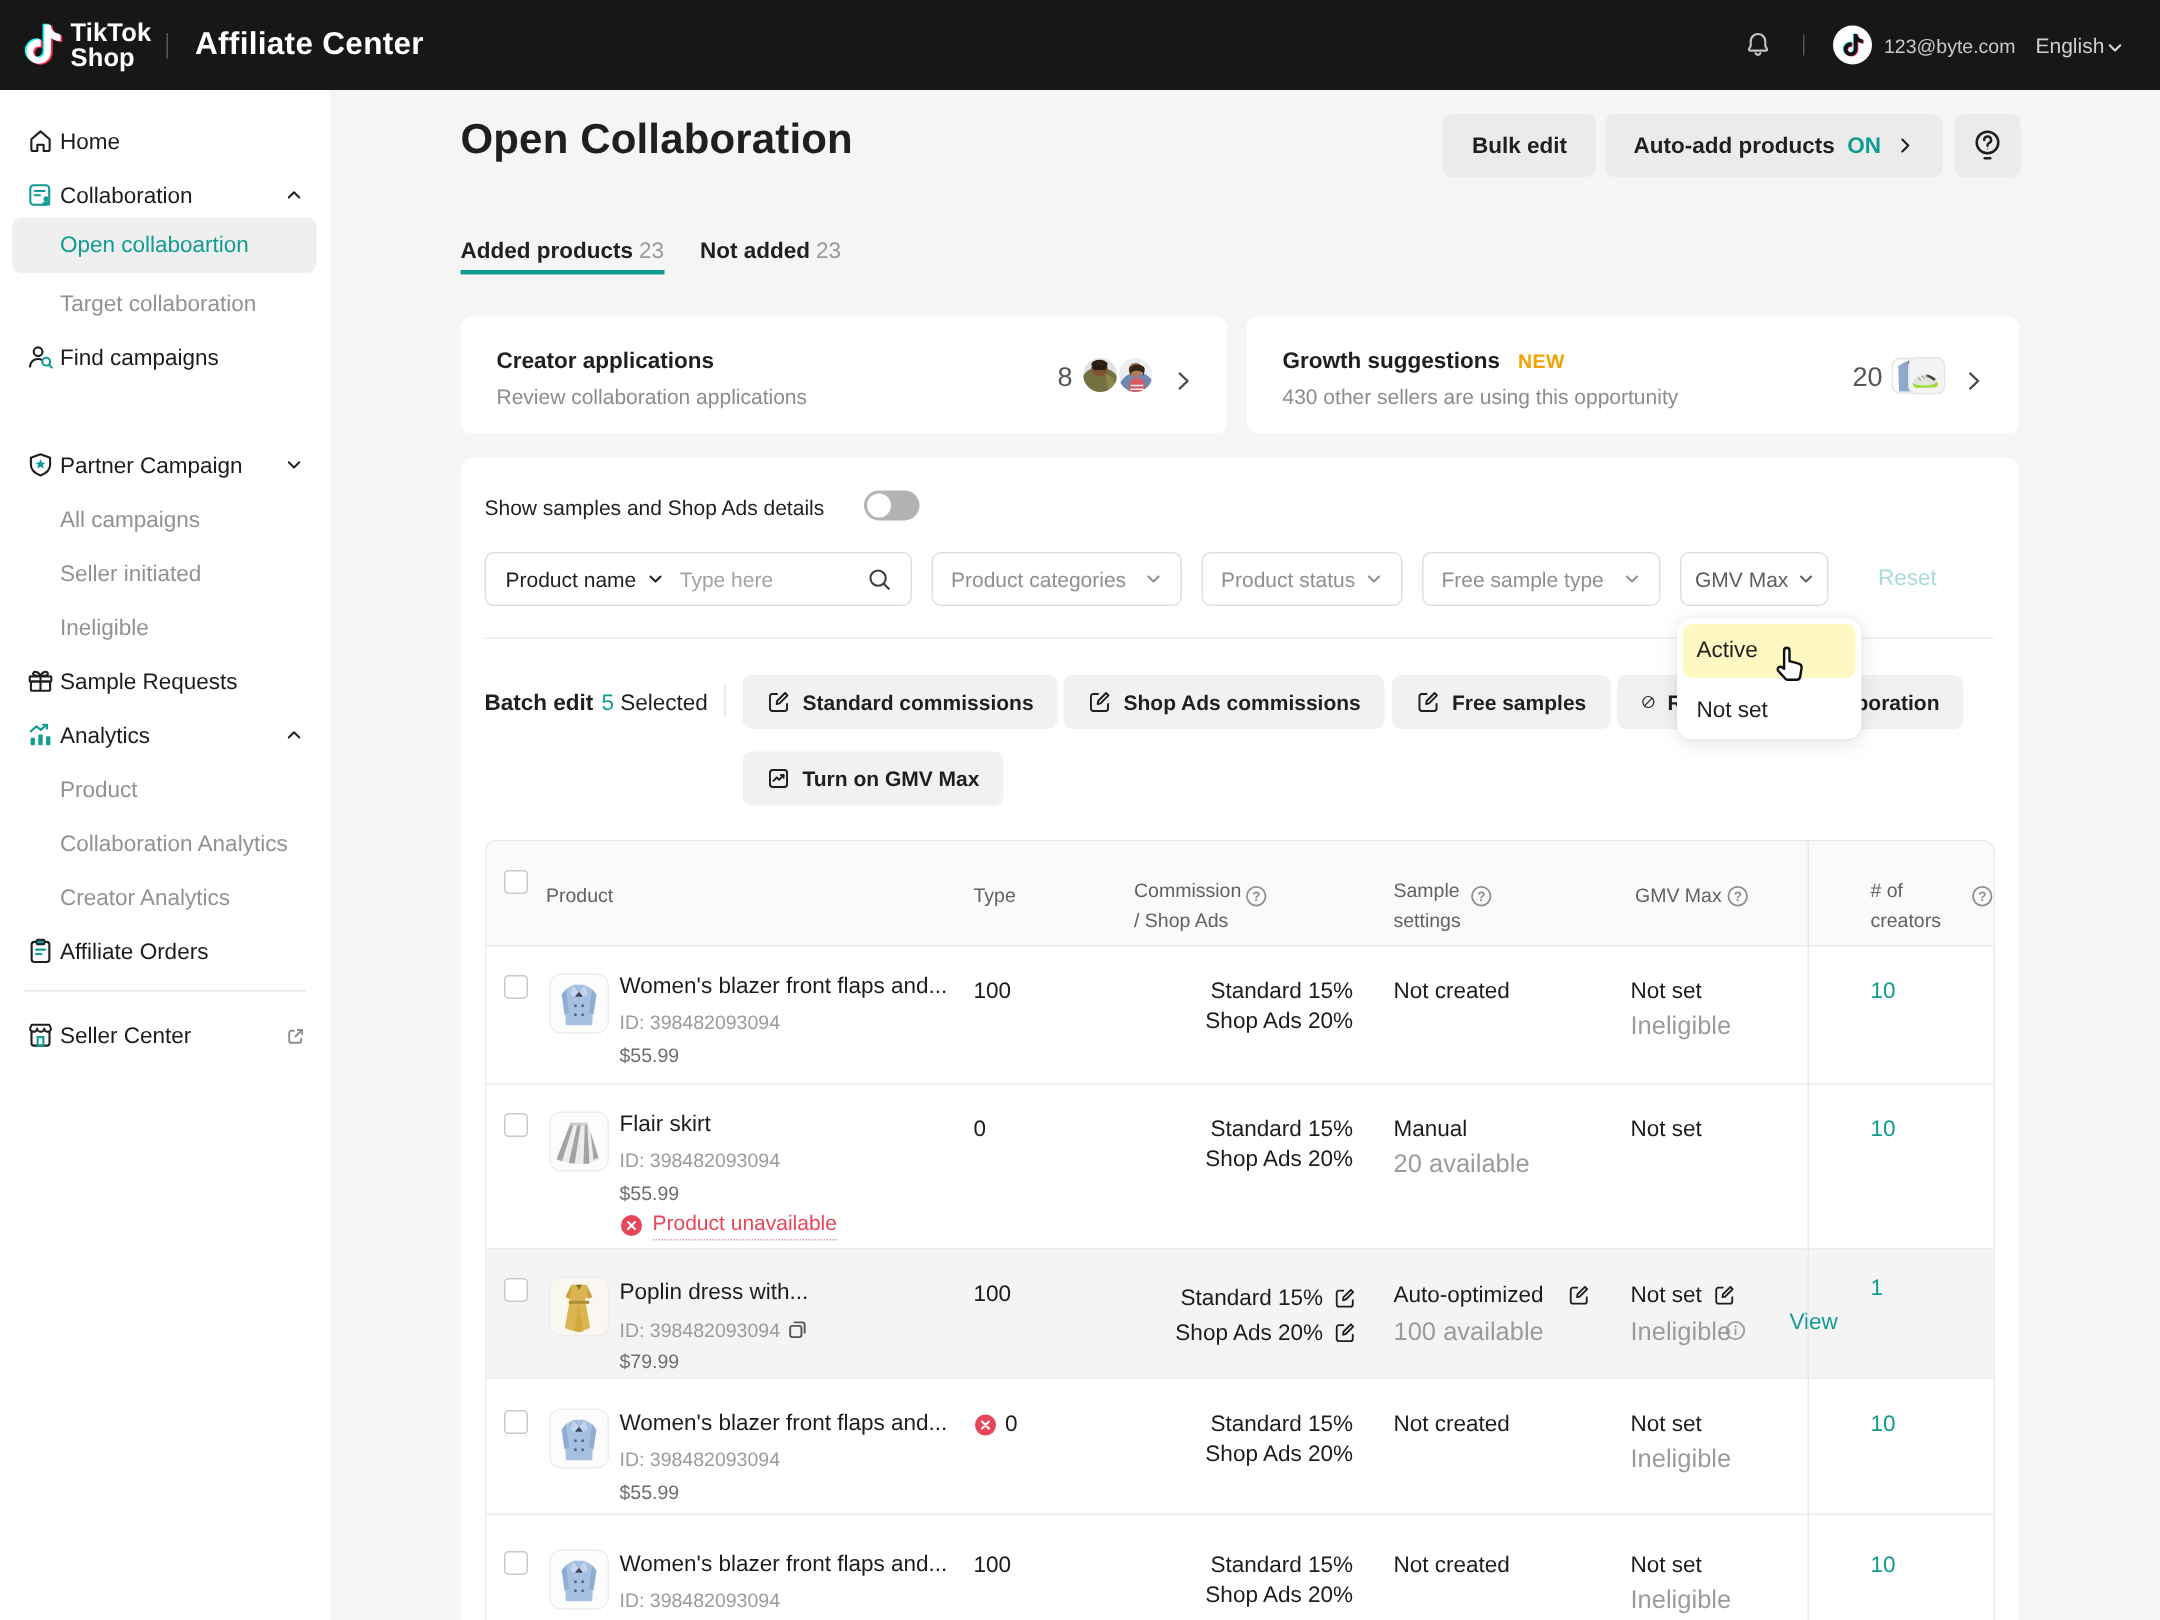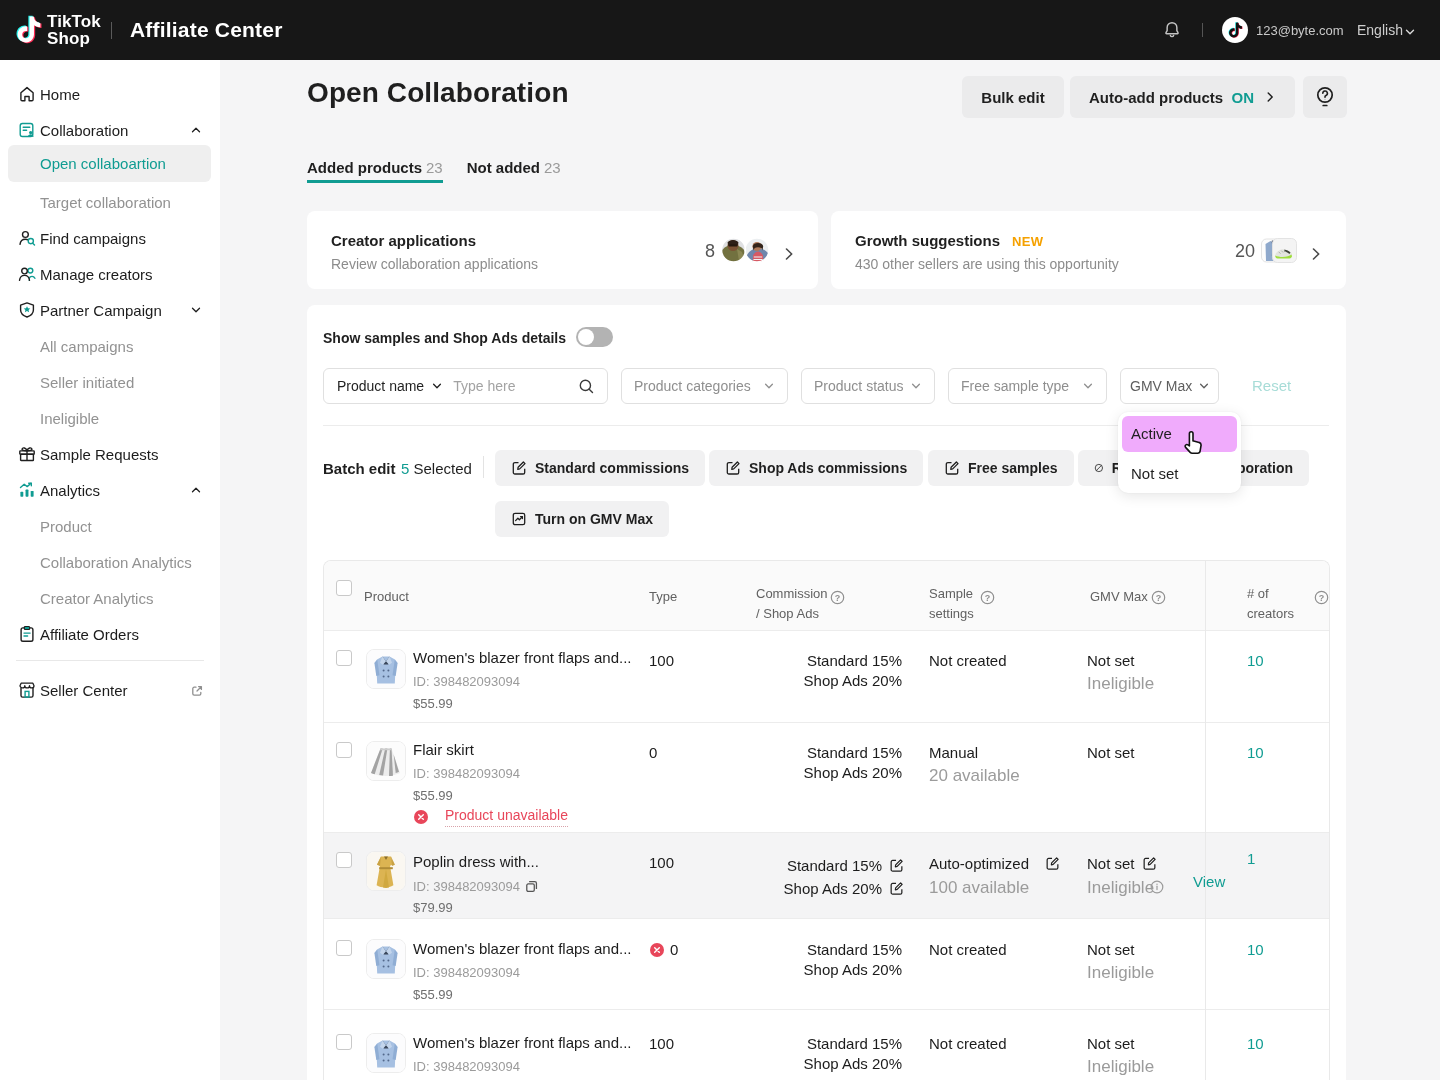--- a/index.html
+++ b/index.html
@@ -62,21 +62,21 @@
 .pimg { position:absolute; left:6px; top:18px; width:40px; height:40px; border-radius:8px; border:1px solid #ededed; overflow:hidden; background:#fff; }
 .pname { position:absolute; left:89px; top:18px; font-size:15px; line-height:21px; color:#1c1c1c; white-space:nowrap; }
 .pid { position:absolute; left:89px; top:41px; font-size:13px; line-height:21px; color:#9b9b9b; white-space:nowrap; }
 .pprice { position:absolute; left:89px; top:63px; font-size:13px; line-height:21px; color:#6e6e6e; }
 .v { font-size:15px; line-height:20px; color:#1c1c1c; }
 .vg { font-size:17px; line-height:22px; color:#9b9b9b; }
 .teal { color:#109c92; }
 
 
 .dropdown { position:absolute; left:1118px; top:412px; width:123px; height:81px; background:#fff; border-radius:10px; box-shadow:0 3px 14px rgba(0,0,0,.10), 0 0 2px rgba(0,0,0,.06); z-index:50; }
-.dd-item1 { position:absolute; left:4px; top:4px; width:115px; height:36px; background:#f0abfc; border-radius:6px; }
+.dd-item1 { position:absolute; left:4px; top:4px; width:115px; height:36px; background:#fef9c3; border-radius:6px; }
 .dd-item1 span { position:absolute; left:9px; top:9px; font-size:15px; font-weight:400; }
 .dd-item2 { position:absolute; left:13px; top:53px; font-size:15px; font-weight:400; }
 .cursor { position:absolute; left:1182px; top:430px; z-index:60; }
 </style>
 </head>
 <body>
 
 <div class="topbar">
   <div class="logo-note">
     <svg width="26" height="31" viewBox="0 0 24 26">
@@ -147,29 +147,20 @@
   <div class="nav-item" style="top:160px;">
     <svg class="ic" viewBox="0 0 18 18" fill="none">
       <circle cx="7.4" cy="5.5" r="2.9" stroke="#1f1f1f" stroke-width="1.4"></circle>
       <path d="M2 15.4c.4-3.4 2.4-5.1 5.4-5.1 1 0 1.9.2 2.7.6" stroke="#1f1f1f" stroke-width="1.4" stroke-linecap="round"></path>
       <circle cx="12.8" cy="12.1" r="2.6" stroke="#109c92" stroke-width="1.4"></circle>
       <path d="M14.7 14.2l1.8 1.8" stroke="#109c92" stroke-width="1.4" stroke-linecap="round"></path>
     </svg>
     <div class="txt">Find campaigns</div>
   </div>
 
-  <div class="nav-item" style="top:196px;">
-    <svg class="ic" viewBox="0 0 18 18" fill="none">
-      <circle cx="12.4" cy="5.6" r="2.4" stroke="#109c92" stroke-width="1.4"></circle>
-      <path d="M10.8 15.2c.3-2.5 1.6-3.8 3.3-3.8 1.2 0 2.2.7 2.8 1.9" stroke="#109c92" stroke-width="1.4" stroke-linecap="round"></path>
-      <circle cx="6.5" cy="6.1" r="2.8" fill="#fff" stroke="#1f1f1f" stroke-width="1.4"></circle>
-      <path d="M1.5 15.4c.4-3.3 2.3-5 5-5s4.6 1.7 5 5" fill="#fff" stroke="#1f1f1f" stroke-width="1.4" stroke-linecap="round"></path>
-    </svg>
-    <div class="txt">Manage creators</div>
-  </div>
 
   <div class="nav-item" style="top:232px;">
     <svg class="ic" viewBox="0 0 18 18" fill="none">
       <path d="M9 1.9l6.4 2.2v4.8c0 3.6-2.6 5.7-6.4 7.1-3.8-1.4-6.4-3.5-6.4-7.1V4.1z" stroke="#1f1f1f" stroke-width="1.4" stroke-linejoin="round"></path>
       <path d="M9 5.2l1 2.1 2.3.2-1.7 1.5.5 2.3L9 10.1l-2.1 1.2.5-2.3-1.7-1.5 2.3-.2z" fill="#109c92"></path>
     </svg>
     <div class="txt">Partner Campaign</div>
     <svg class="chev" width="12" height="12" viewBox="0 0 12 12" fill="none" stroke="#1f1f1f" stroke-width="1.3" stroke-linecap="round" stroke-linejoin="round">
         <path d="M2.5 4.2L6 7.7l3.5-3.5"></path>
       </svg>
@@ -330,21 +321,21 @@
       </svg>
     </div>
     <div style="position:absolute; left:479px; top:36px;">
       <svg width="12" height="14" viewBox="0 0 12 14" fill="none" stroke="#4a4a4a" stroke-width="1.6" stroke-linecap="round" stroke-linejoin="round">
           <path d="M3.5 2l5.2 5-5.2 5"></path>
         </svg>
     </div>
   </div>
 
   <div class="panel">
-    <div style="position:absolute; left:16px; top:25px; font-size:14px; font-weight:700;">Show samples and Shop Ads details</div>
+    <div style="position:absolute; left:16px; top:25px; font-size:14px; font-weight:400;">Show samples and Shop Ads details</div>
     <div class="switch" style="position:absolute; left:269px; top:22px;">
         <div class="knob"></div>
       </div>
     <div class="fbox" style="left:16px; top:63px; width:285px;">
       <span style="color:#1f1f1f; margin-left:13px;">Product name</span>
       <svg style="margin-left:7px" width="12" height="12" viewBox="0 0 12 12" fill="none" stroke="#1f1f1f" stroke-width="1.3" stroke-linecap="round" stroke-linejoin="round">
           <path d="M2.6 4.3L6 7.7l3.4-3.4"></path>
         </svg>
       <span style="margin-left:10px; color:#a3a3a3;">Type here</span>
       <svg style="position:absolute; right:12px;" width="17" height="17" viewBox="0 0 17 17" fill="none" stroke="#3a3a3a" stroke-width="1.4" stroke-linecap="round">
@@ -484,21 +475,21 @@
               <path d="M13.5 6.5h2.2l-8 25.7c-1.2-.4-2.4-.8-3.7-1.3z" fill="#a3a3a3"></path>
               <path d="M18.2 6.5h2.2l-4.3 27.1c-1.3-.1-2.6-.3-3.9-.5z" fill="#a3a3a3"></path>
               <path d="M22.9 6.5h1.6l1.5 27.2c-1.3.2-2.7.3-4 .3z" fill="#a3a3a3"></path>
               <path d="M26.7 12.6l5.3 17.2c-1 .5-2.1 1-3.3 1.3z" fill="#a3a3a3"></path>
               <path d="M13.5 6.5h11l.5 1.8H13z" fill="#cdcdcd"></path>
             </svg>
           </div>
         <div class="pname" style="top:16px;">Flair skirt</div>
         <div class="pid" style="top:40px;">ID: 398482093094</div>
         <div class="pprice" style="top:62px;">$55.99</div>
-        <div style="position:absolute; left:89px; top:84px; display:flex; align-items:center; gap:16px;">
+        <div style="position:absolute; left:89px; top:84px; display:flex; align-items:center; gap:6px;">
           <svg width="16" height="16" viewBox="0 0 16 16">
               <circle cx="8" cy="8" r="7" fill="#e8465a"></circle>
               <path d="M5.7 5.7l4.6 4.6M10.3 5.7l-4.6 4.6" stroke="#fff" stroke-width="1.4" stroke-linecap="round"></path>
             </svg>
           <span style="font-size:14px; color:#e8465a; border-bottom:1px dotted #d9a2a9; padding-bottom:3px;">Product unavailable</span>
         </div>
         <div class="v" style="position:absolute; left:325px; top:20px;">0</div>
         <div class="v" style="position:absolute; left:432px; width:146px; top:20px; text-align:right; line-height:20px;">Standard 15%<br>Shop Ads 20%</div>
         <div class="v" style="position:absolute; left:605px; top:20px;">Manual</div>
         <div class="vg" style="position:absolute; left:605px; top:42px;">20 available</div>

